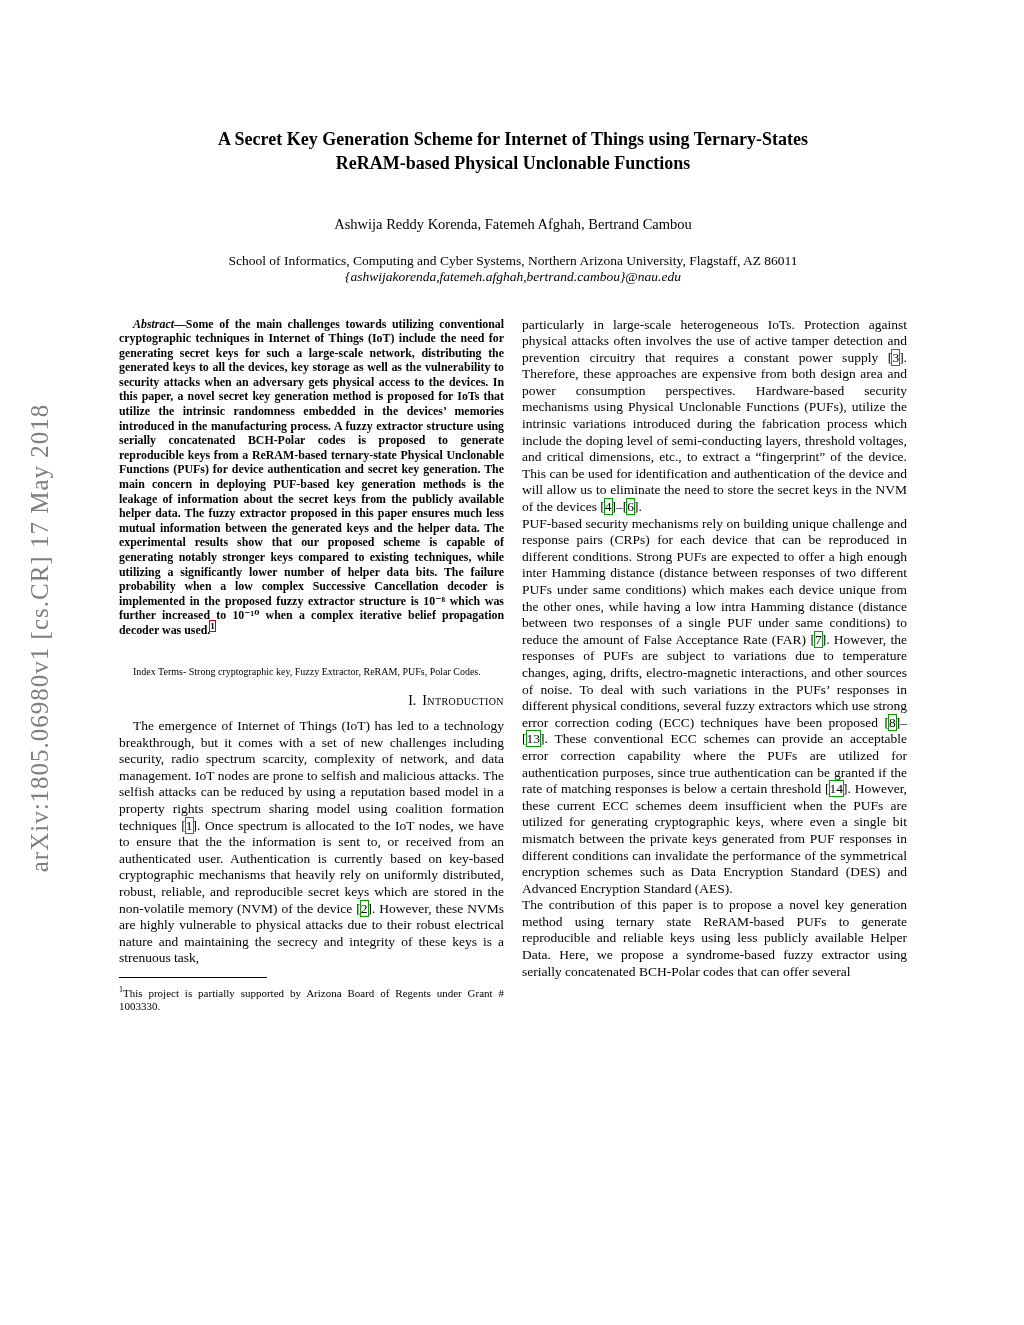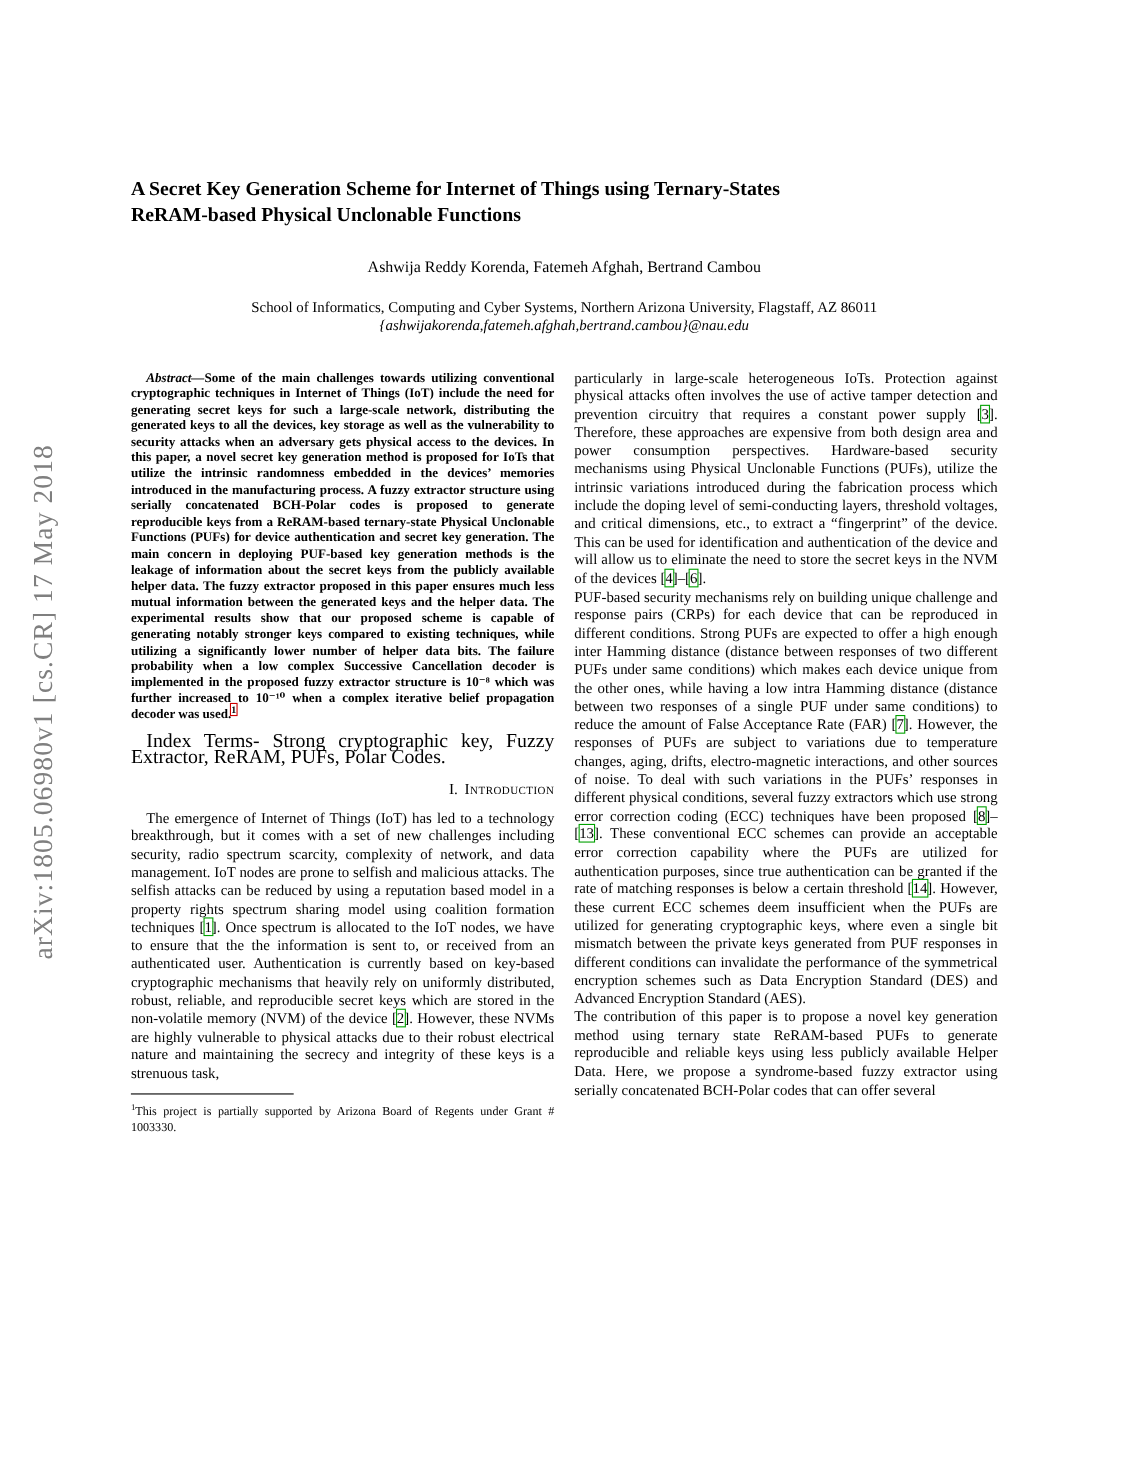--- a/index.html
+++ b/index.html
@@ -18,43 +18,43 @@
     left: 40px; top: 638px;
     transform: translate(-50%, -50%) rotate(-90deg);
     white-space: nowrap;
     font-size: 25px;
     letter-spacing: 1px;
     color: var(--watermark-gray, #7f7f7f);
   }
 
   .content { position: absolute; left: 119px; top: 128px; width: 788px; }
 
-  .title { text-align: left; font-size: 18px; font-weight: bold; line-height: 1.32; margin-top: 32px; }
-  .authors { text-align: center; font-size: 14.5px; margin-top: 27px; }
+  .title { text-align: center; font-size: 18px; font-weight: bold; line-height: 1.32; }
+  .authors { text-align: center; font-size: 14.5px; margin-top: 40px; }
   .affiliation { text-align: center; font-size: 13.5px; margin-top: 20px; }
   .email { text-align: center; font-size: 13.5px; font-style: italic; }
 
   .columns { display: flex; gap: 18px; margin-top: 32px; align-items: flex-start; }
   .column { width: 385px; }
 
   .abstract {
     font-weight: bold;
     font-size: 11.9px;
     line-height: 14.6px;
     text-align: justify;
     text-indent: 14px;
   }
   .abstract-lead { font-style: italic; font-family: Liberation Serif, serif; }
 
   .index-terms {
-    font-size: 18px;
+    font-size: 10px;
     line-height: 15.5px;
     text-align: justify;
     text-indent: 14px;
-    margin-top: 9px;
+    margin-top: 26px;
   }
 
   .section-heading { text-align: right; font-size: 14px; margin-top: 14px; margin-bottom: 9px; }
   .sec-num { margin-right: 6px; }
   .sc { font-variant: small-caps; letter-spacing: 0.4px; }
 
   .body {
     font-size: 13.5px;
     line-height: 16.6px;
     text-align: justify;

